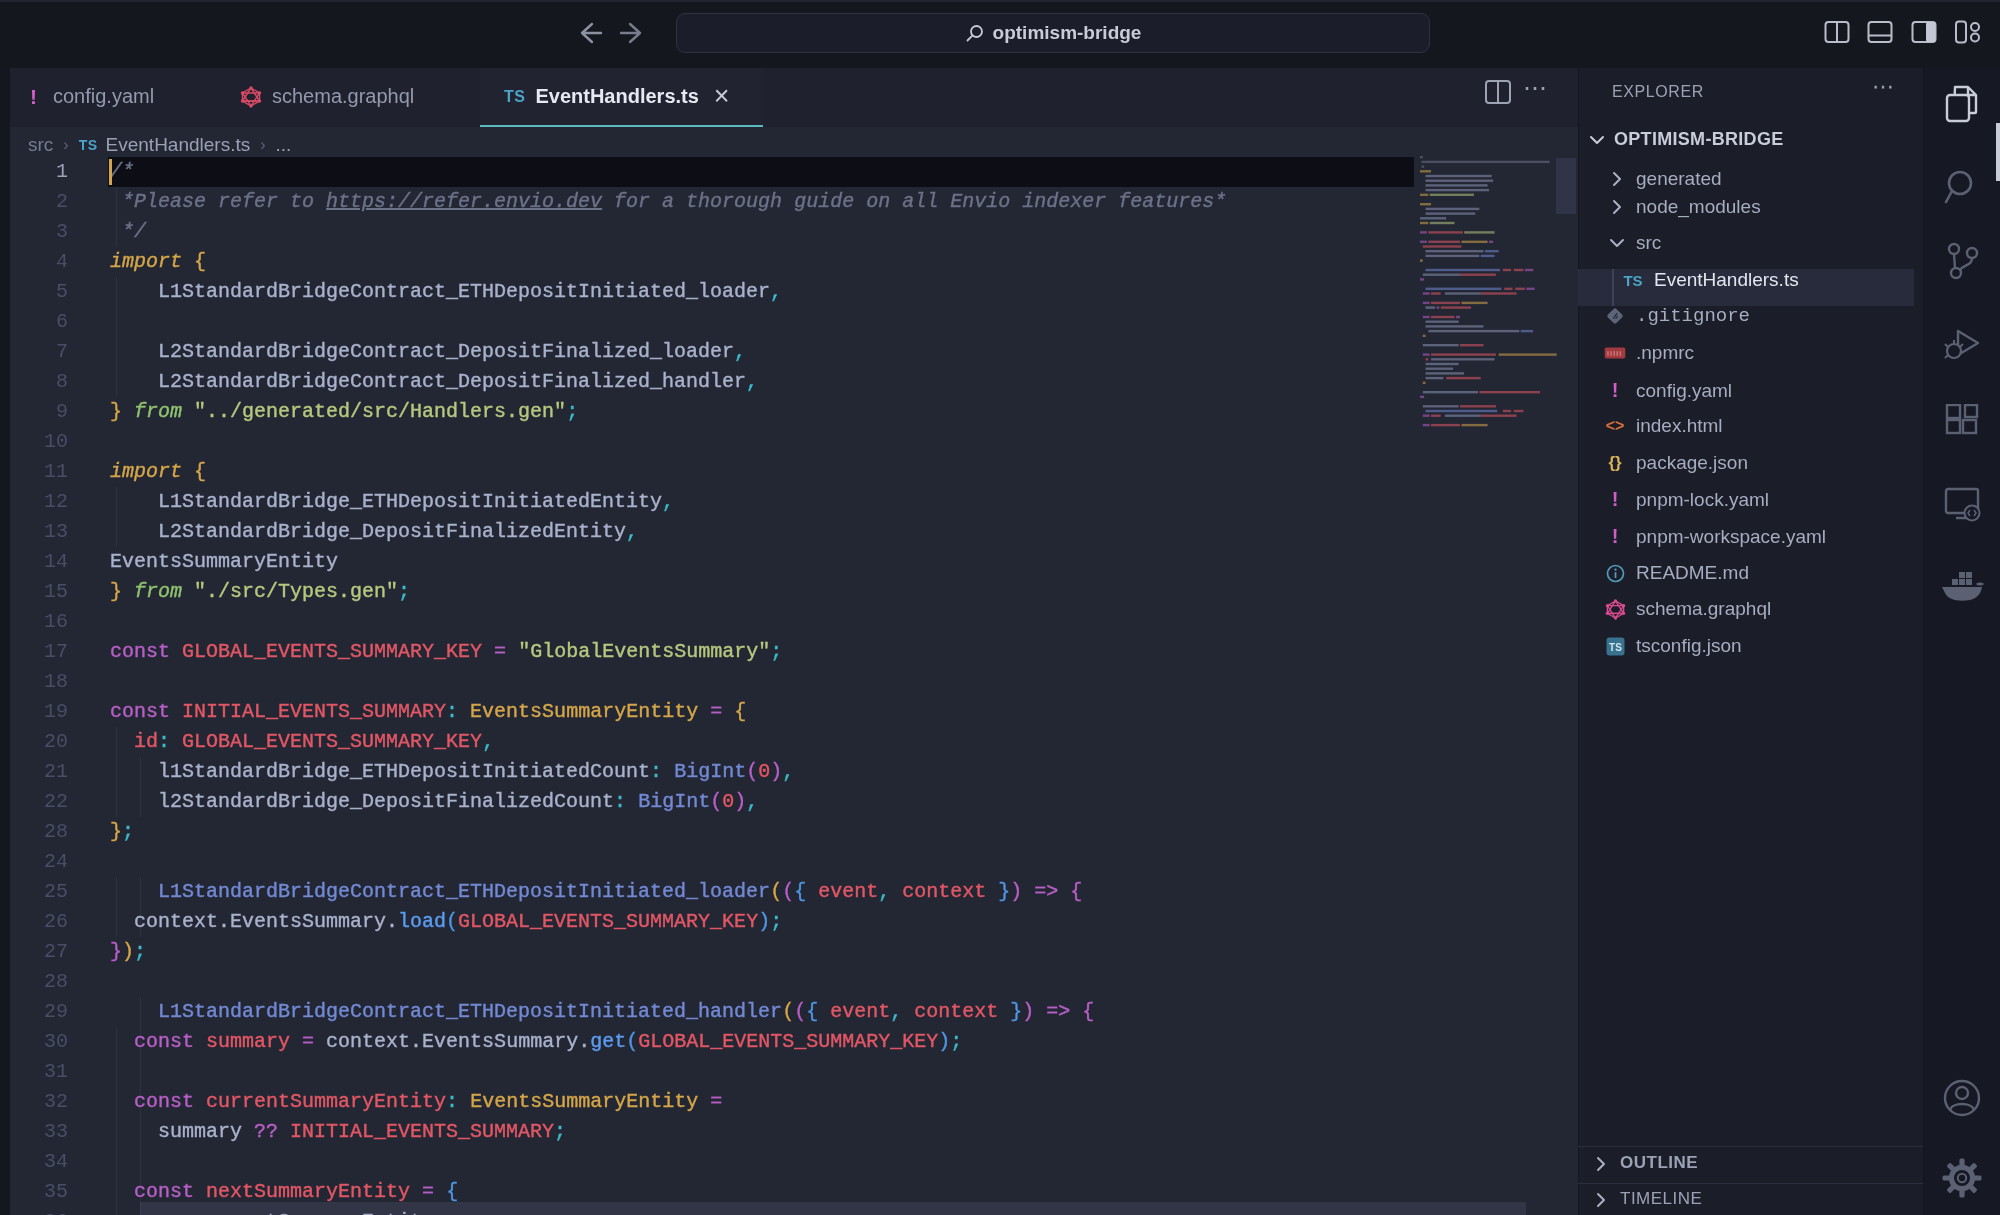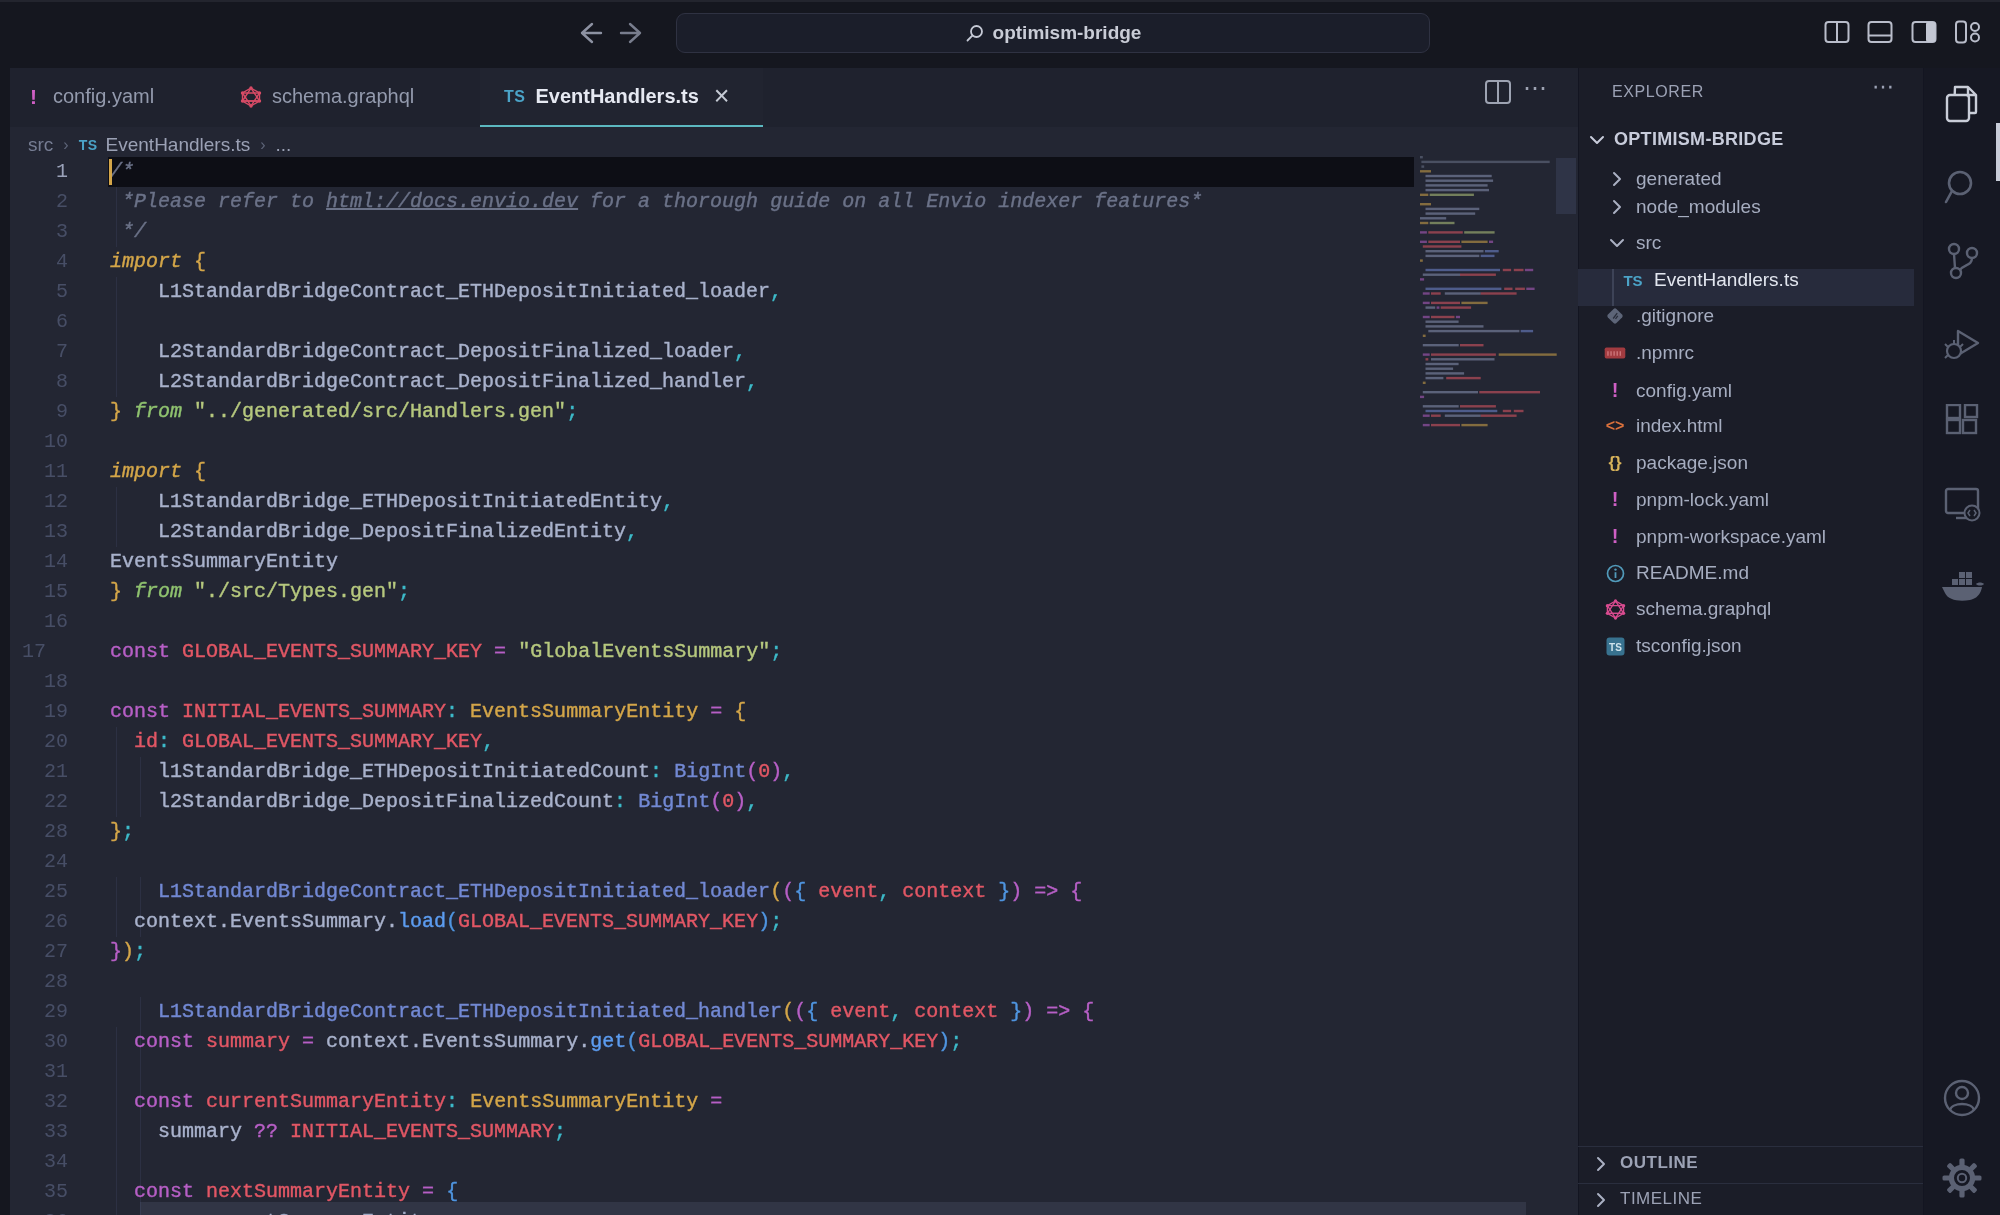--- a/index.html
+++ b/index.html
@@ -139,42 +139,42 @@
 <div class="ln" style="left:0; top:337px; color:#474e66;">7</div>
 <div class="ln" style="left:0; top:367px; color:#474e66;">8</div>
 <div class="ln" style="left:0; top:397px; color:#474e66;">9</div>
 <div class="ln" style="left:0; top:427px; color:#474e66;">10</div>
 <div class="ln" style="left:0; top:457px; color:#474e66;">11</div>
 <div class="ln" style="left:0; top:487px; color:#474e66;">12</div>
 <div class="ln" style="left:0; top:517px; color:#474e66;">13</div>
 <div class="ln" style="left:0; top:547px; color:#474e66;">14</div>
 <div class="ln" style="left:0; top:577px; color:#474e66;">15</div>
 <div class="ln" style="left:0; top:607px; color:#474e66;">16</div>
-<div class="ln" style="left:0; top:637px; color:#474e66;text-align:center;">17</div>
+<div class="ln" style="left:0; top:637px; color:#474e66;">17</div>
 <div class="ln" style="left:0; top:667px; color:#474e66;">18</div>
 <div class="ln" style="left:0; top:697px; color:#474e66;">19</div>
 <div class="ln" style="left:0; top:727px; color:#474e66;">20</div>
 <div class="ln" style="left:0; top:757px; color:#474e66;">21</div>
 <div class="ln" style="left:0; top:787px; color:#474e66;">22</div>
 <div class="ln" style="left:0; top:817px; color:#474e66;">28</div>
 <div class="ln" style="left:0; top:847px; color:#474e66;">24</div>
 <div class="ln" style="left:0; top:877px; color:#474e66;">25</div>
 <div class="ln" style="left:0; top:907px; color:#474e66;">26</div>
 <div class="ln" style="left:0; top:937px; color:#474e66;">27</div>
 <div class="ln" style="left:0; top:967px; color:#474e66;">28</div>
 <div class="ln" style="left:0; top:997px; color:#474e66;">29</div>
 <div class="ln" style="left:0; top:1027px; color:#474e66;">30</div>
 <div class="ln" style="left:0; top:1057px; color:#474e66;">31</div>
 <div class="ln" style="left:0; top:1087px; color:#474e66;">32</div>
 <div class="ln" style="left:0; top:1117px; color:#474e66;">33</div>
 <div class="ln" style="left:0; top:1147px; color:#474e66;">34</div>
 <div class="ln" style="left:0; top:1177px; color:#474e66;">35</div>
 <div class="ln" style="left:0; top:1207px; color:#474e66;">36</div>
 <div class="cl" style="top:157px;"><span class="c-com">/*</span></div>
-<div class="cl" style="top:187px;"><span class="c-com"> *Please refer to </span><span class="c-com u">html://docs.envio.dev</span><span class="c-com"> for a thorough guide on all Envio indexer features*</span></div>
+<div class="cl" style="top:187px;"><span class="c-com"> *Please refer to </span><span class="c-com u">https://refer.envio.dev</span><span class="c-com"> for a thorough guide on all Envio indexer features*</span></div>
 <div class="cl" style="top:217px;"><span class="c-com"> */</span></div>
 <div class="cl" style="top:247px;"><span class="c-goldi">import</span> <span class="c-gold">{</span></div>
 <div class="cl" style="top:277px;">    L1StandardBridgeContract_ETHDepositInitiated_loader<span class="c-teal">,</span></div>
 <div class="cl" style="top:337px;">    L2StandardBridgeContract_DepositFinalized_loader<span class="c-teal">,</span></div>
 <div class="cl" style="top:367px;">    L2StandardBridgeContract_DepositFinalized_handler<span class="c-teal">,</span></div>
 <div class="cl" style="top:397px;"><span class="c-gold">}</span> <span class="c-grn">from</span> <span class="c-str">"../generated/src/Handlers.gen"</span><span class="c-teal">;</span></div>
 <div class="cl" style="top:457px;"><span class="c-goldi">import</span> <span class="c-gold">{</span></div>
 <div class="cl" style="top:487px;">    L1StandardBridge_ETHDepositInitiatedEntity<span class="c-teal">,</span></div>
 <div class="cl" style="top:517px;">    L2StandardBridge_DepositFinalizedEntity<span class="c-teal">,</span></div>
 <div class="cl" style="top:547px;">EventsSummaryEntity</div>
@@ -307,21 +307,21 @@
         <svg width="18" height="18" viewBox="0 0 18 18">
           <path d="M3 6 L9 12 L15 6" stroke="#aab0c2" stroke-width="2" fill="none" stroke-linecap="round" stroke-linejoin="round"></path>
         </svg>
       </span>src</div>
 <div class="trow" style="left:1578px; top:269px; ">
       <span style="margin-left:44px; display:inline-flex; width:22px; justify-content:center; margin-right:10px; flex:none;">
         <span style="color:#4ba3c7; font-weight:bold; font-size:15px;">TS</span>
       </span>
       <span style="color:#e2e6ef;">EventHandlers.ts</span>
     </div>
-<div class="trow" style="left:1578px; top:305px; "><span style="margin-left:26px; display:inline-flex; width:22px; justify-content:center; margin-right:10px; flex:none;">
+<div class="trow" style="left:1578px; top:305px;font-family:Liberation Mono, monospace; "><span style="margin-left:26px; display:inline-flex; width:22px; justify-content:center; margin-right:10px; flex:none;">
         <svg width="18" height="18" viewBox="0 0 18 18">
           <rect x="3" y="3" width="12" height="12" rx="2" transform="rotate(45 9 9)" fill="#5d6578"></rect>
           <path d="M7.2 11.5 L11.2 6.2 M9.5 11.8 L11.8 8.8" stroke="#2a2e3c" stroke-width="1.3"></path>
         </svg>
       </span>.gitignore</div>
 <div class="trow" style="left:1578px; top:342px; "><span style="margin-left:26px; display:inline-flex; width:22px; justify-content:center; margin-right:10px; flex:none;">
         <svg width="25" height="14" viewBox="0 0 25 14">
           <rect x="0.8" y="0.8" width="23.4" height="12.4" rx="2" fill="#a23b40"></rect>
           <path d="M4.5 10 L4.5 5 M8 10 L8 5 M11.5 10 L11.5 5 M15 10 L15 5 M18.5 10 L18.5 5" stroke="#cf797d" stroke-width="1.5"></path>
         </svg>

